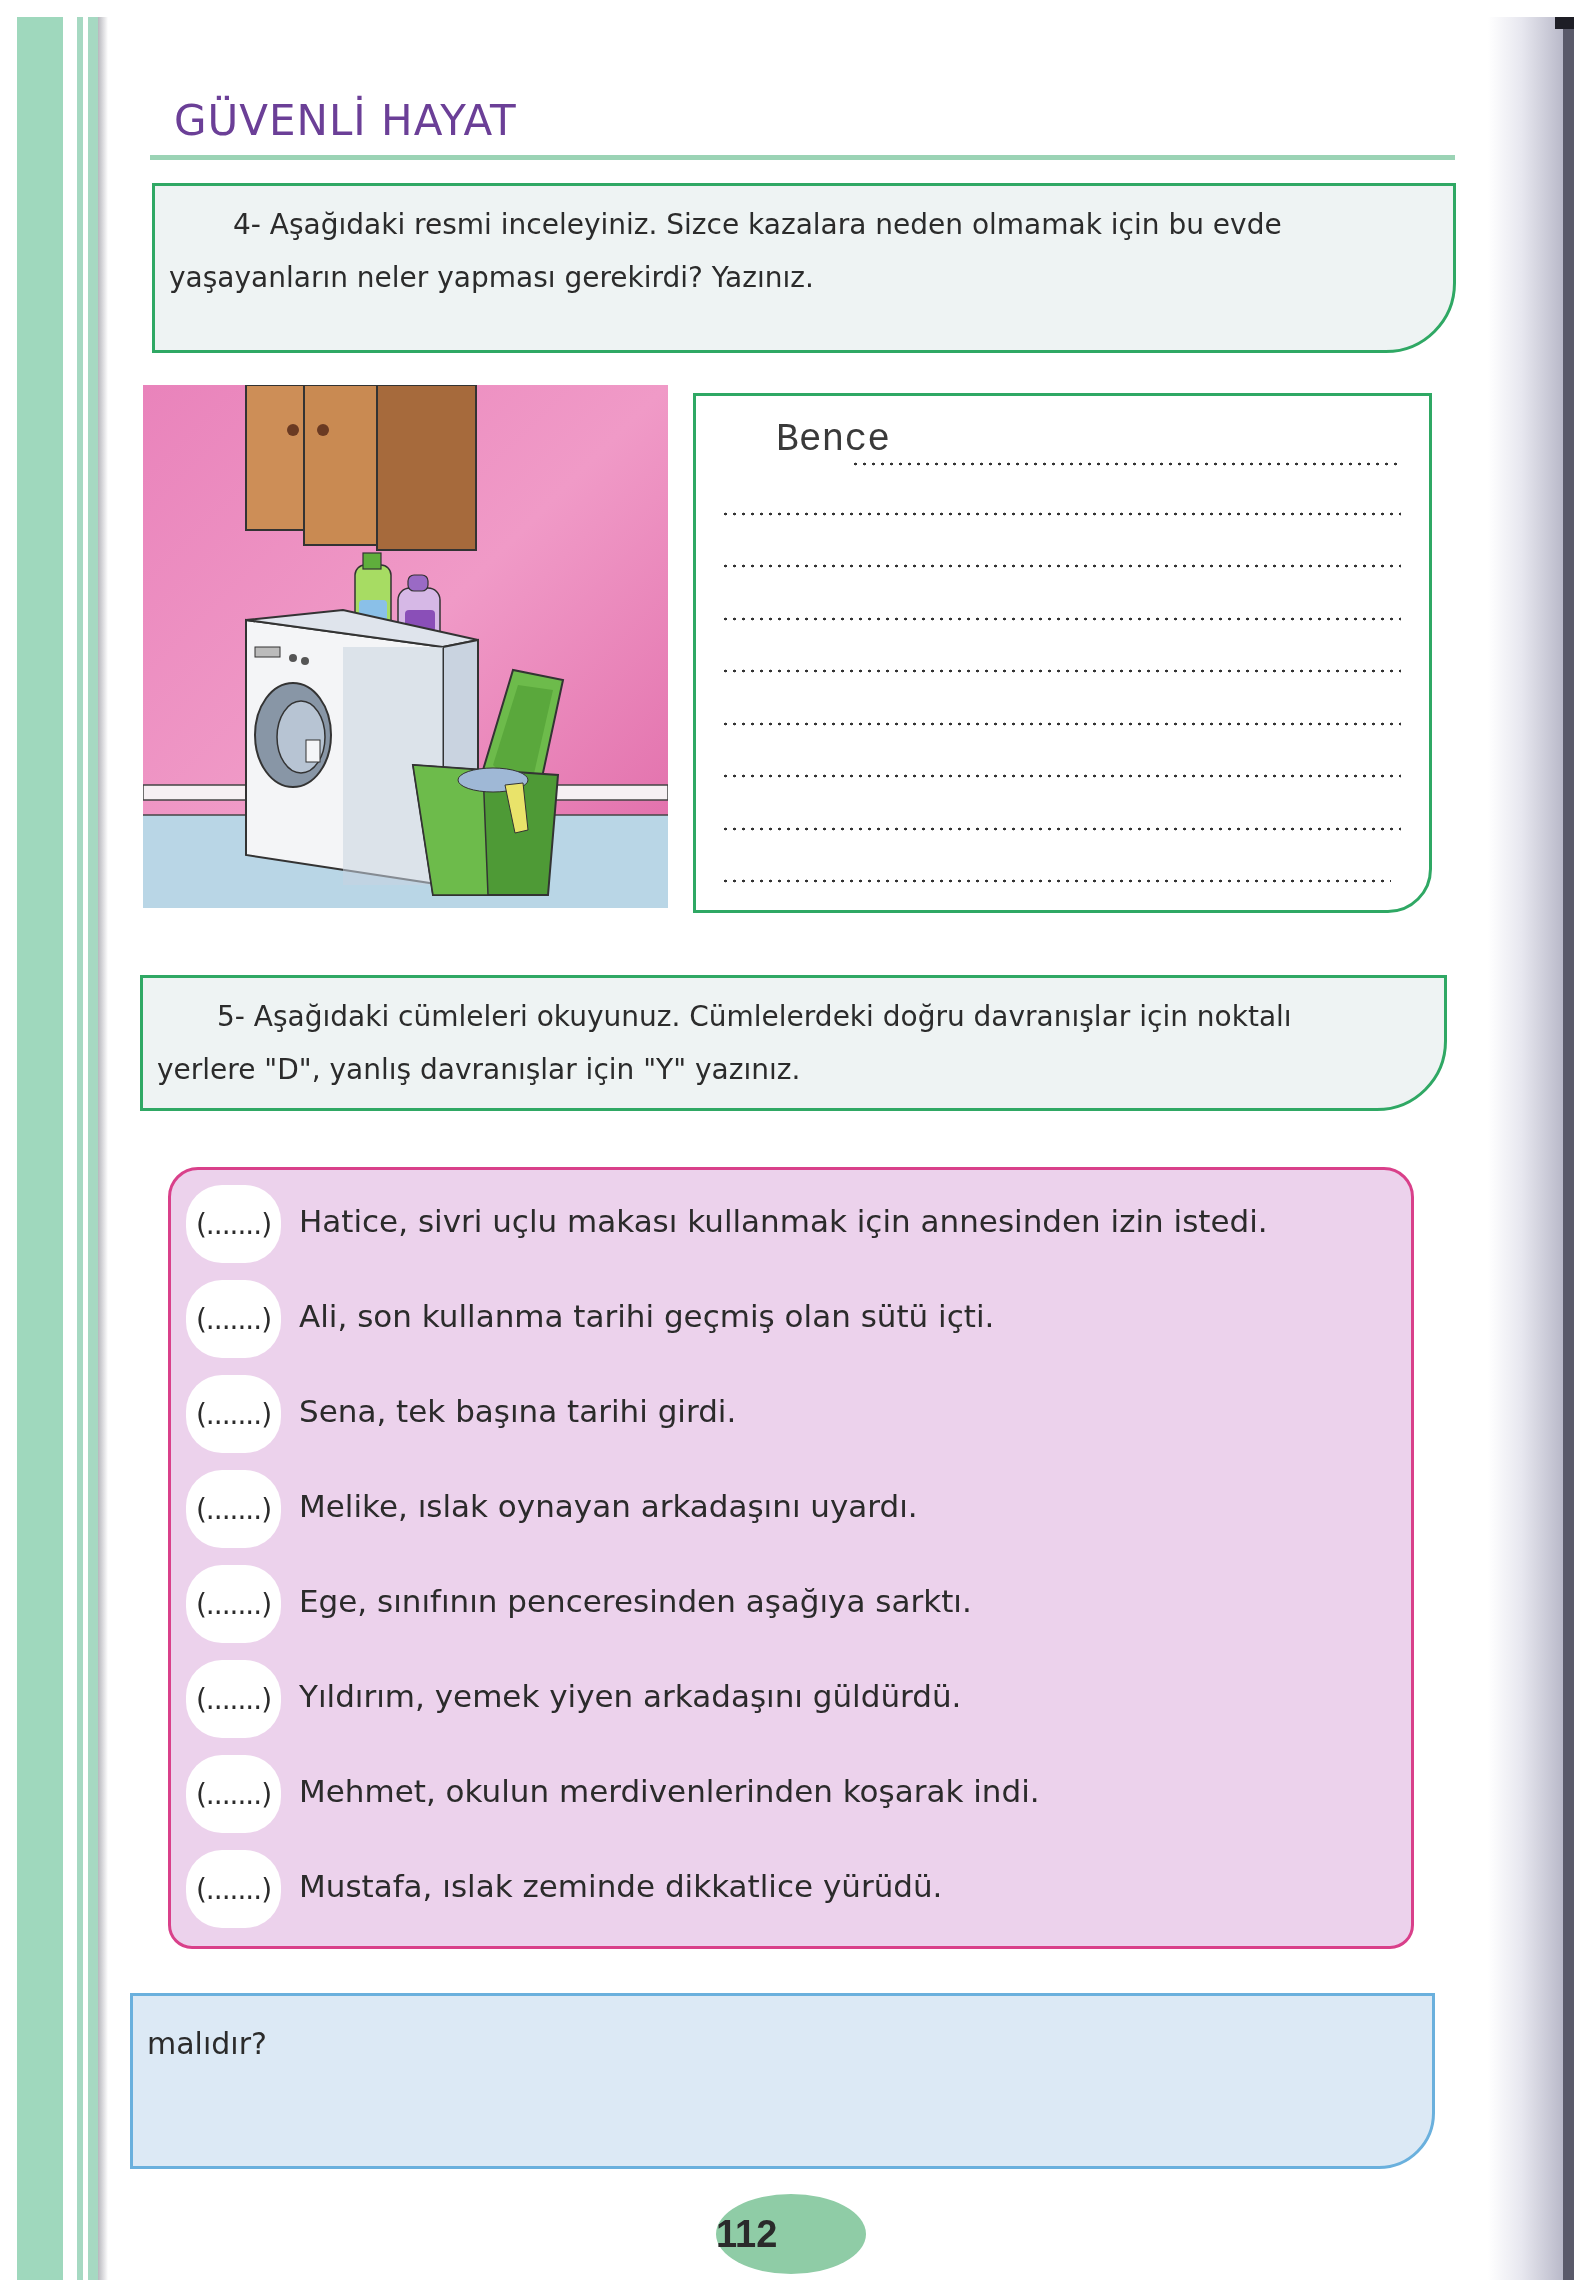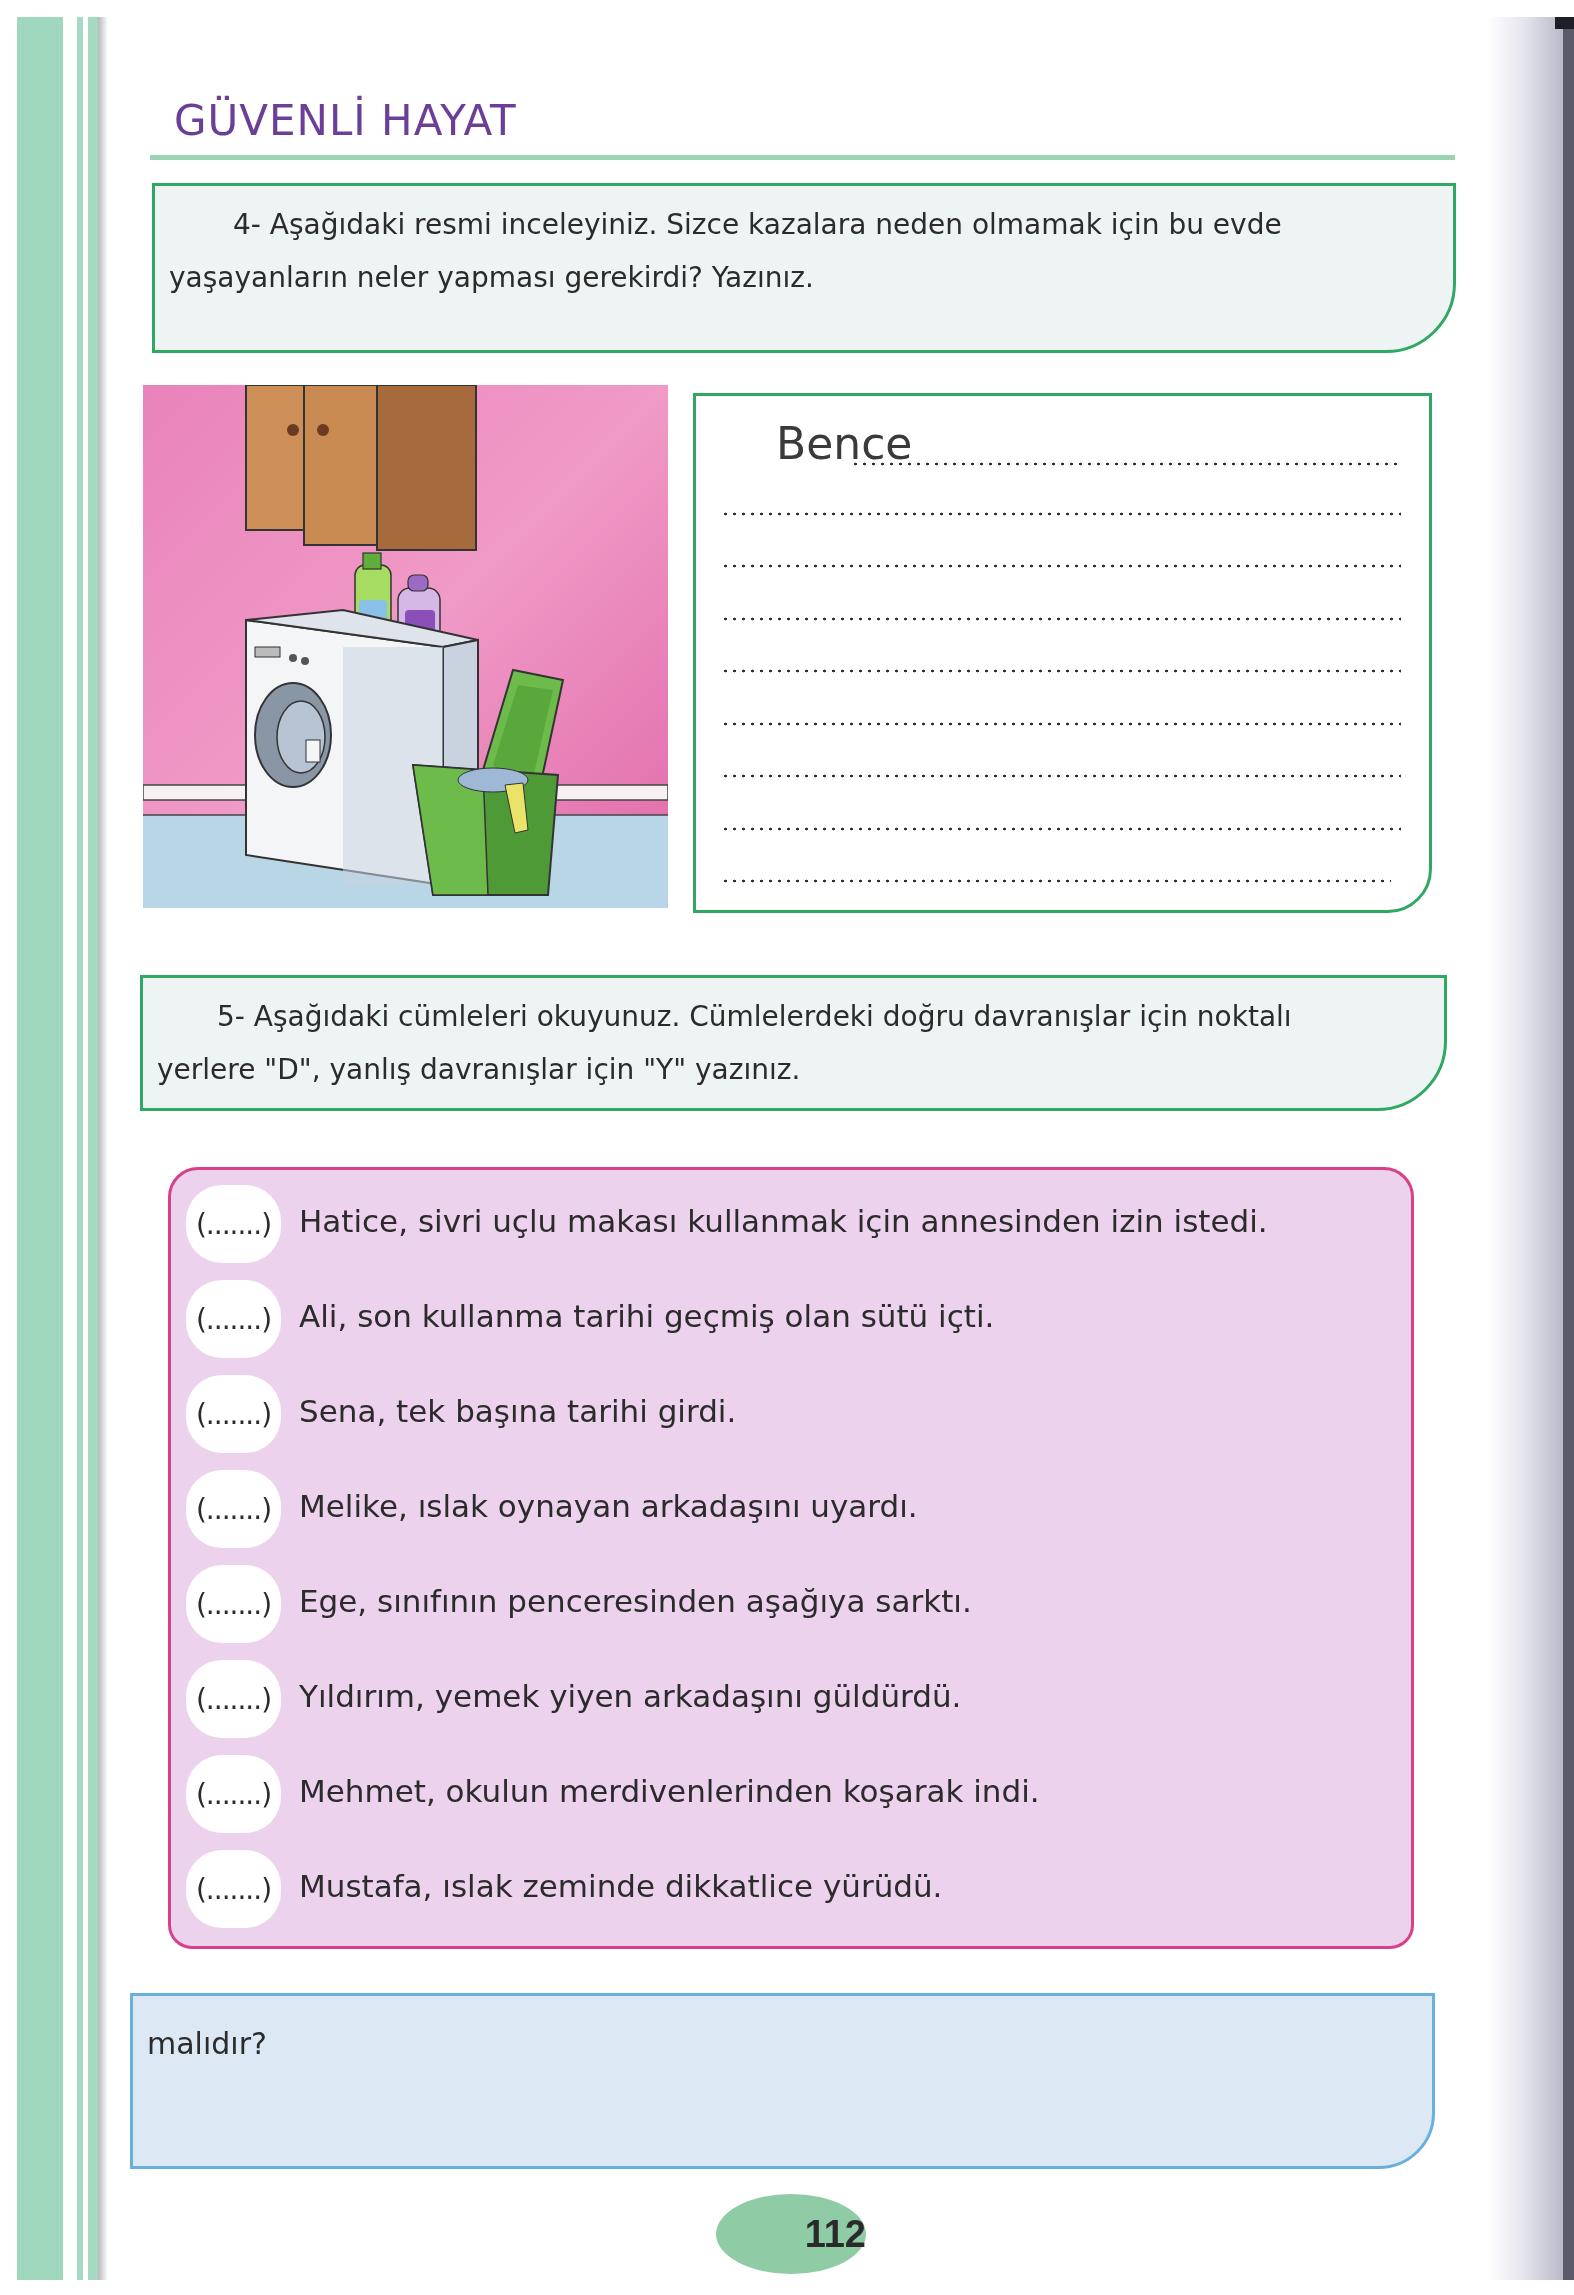--- a/index.html
+++ b/index.html
@@ -42,21 +42,21 @@
   .q5 { left:140px; top:975px; width:1307px; height:136px; }
 
   
   .illus { left:143px; top:385px; width:525px; height:523px; }
 
   
   .answer-box {
     left:693px; top:393px; width:739px; height:520px; box-sizing:border-box;
     border:3px solid #2fa864; border-radius:0 0 44px 0; background:#ffffff;
   }
-  .bence { left:80px; top:22px; font-size:44px; color:#3a3a3a; }
+  .bence { left:80px; top:22px; font-size:38px; color:#3a3a3a;font-family:Liberation Mono, monospace; }
   .dotline {
     position:absolute; height:6px;
     background-image:radial-gradient(circle, #333 1.3px, transparent 1.6px);
     background-size:9px 6px; background-repeat:repeat-x;
   }
 
   
   .statements {
     left:168px; top:1167px; width:1246px; height:782px; box-sizing:border-box;
     border:3px solid #d9408a; border-radius:30px 30px 24px 24px;
@@ -77,21 +77,21 @@
   .final {
     left:130px; top:1993px; width:1305px; height:176px; box-sizing:border-box;
     border:3px solid #6ab0dd; border-radius:0 0 56px 0; background:#dce9f5;
     font-size:30px; line-height:55px; padding:20px 14px 0 14px; color:#2b2b2b;
   }
   .final .indent { display:inline-block; width:60px; }
 
   
   .page-badge {
     left:716px; top:2194px; width:150px; height:80px; border-radius:50%;
-    background:#8fcca6; display:flex; align-items:center; justify-content:flex-end;
+    background:#8fcca6; display:flex; align-items:center; justify-content:flex-start;
     font-family:"Liberation Sans", sans-serif; font-weight:bold; font-size:38px; color:#2a2a2a;
   }
 </style>
 </head>
 <body>
 
 <div class="abs page-top-blank"></div>
 <div class="abs stripe-main"></div>
 <div class="abs stripe-thin1"></div>
 <div class="abs stripe-thin2"></div>

